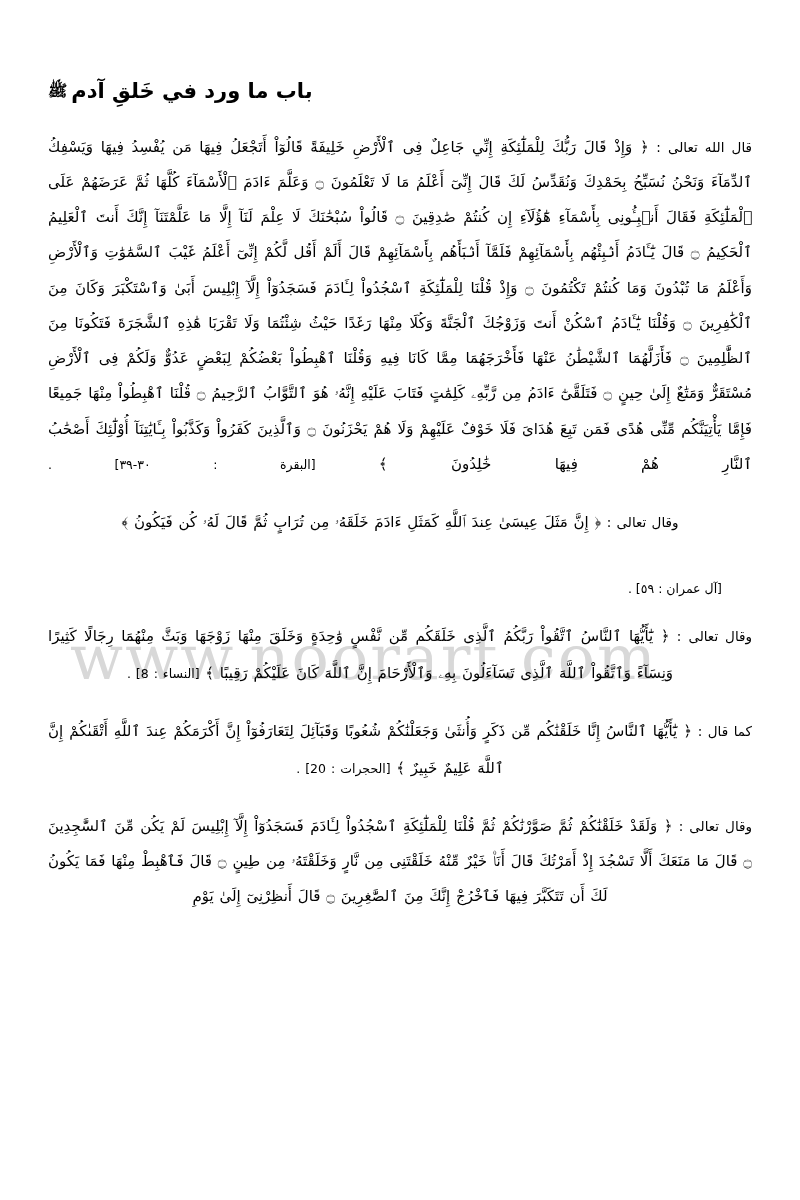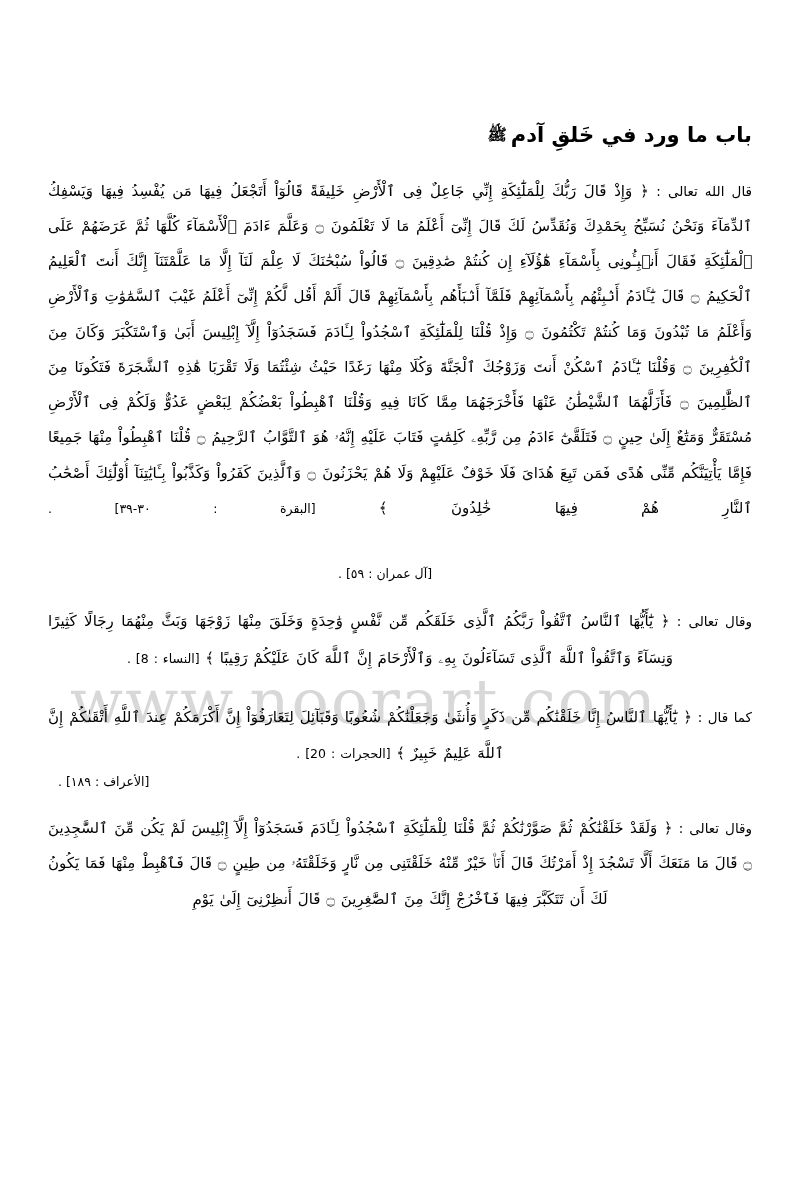--- a/index.html
+++ b/index.html
@@ -44,22 +44,22 @@
   
   .content {
     position: relative;
     z-index: 2;
     padding: 0 48px;
     box-sizing: border-box;
   }
 
   
   .chapter-heading {
-    margin-top: 120px;
-    text-align: right;
+    margin-top: 76px;
+    text-align: left;
     font-family: "DejaVu Sans", sans-serif;
     font-size: 21px;
     font-weight: bold;
     letter-spacing: 2px;
     line-height: 1.5;
     direction: rtl;
   }
   .chapter-heading .honorific {
     font-size: 16px;
     margin-right: 4px;
@@ -91,21 +91,21 @@
   .verse-block .cite {
     font-size: 12.5px;
   }
 
   .cite-line {
     direction: rtl;
     font-family: "DejaVu Sans", sans-serif;
     font-size: 12.5px;
     margin-top: 2px;
   }
-  .cite-line.align-right { text-align: center; padding-right: 30px; margin-top: 40px; }
+  .cite-line.align-right { text-align: right; padding-right: 30px; margin-top: 40px; }
   .cite-line.align-left  { text-align: left;  padding-left: 10px; }
 
   
   .tight { line-height: 2.35; }
 </style>
 </head>
 <body>
 
 <div class="page">
 
@@ -116,35 +116,38 @@
     <h1 class="chapter-heading">
       <span>باب  ما ورد في خَلقِ آدم</span><span class="honorific">ﷺ</span>
     </h1>
 
     <div class="verse-block first tight">
       <span class="lead">قال الله تعالى  :</span>
       <span class="quran">﴿ وَإِذْ قَالَ رَبُّكَ لِلْمَلَٰٓئِكَةِ إِنِّي جَاعِلٌ فِى ٱلْأَرْضِ خَلِيفَةً قَالُوٓاْ أَتَجْعَلُ فِيهَا مَن يُفْسِدُ فِيهَا وَيَسْفِكُ ٱلدِّمَآءَ وَنَحْنُ نُسَبِّحُ بِحَمْدِكَ وَنُقَدِّسُ لَكَ قَالَ إِنِّىٓ أَعْلَمُ مَا لَا تَعْلَمُونَ ۝ وَعَلَّمَ ءَادَمَ ٱلْأَسْمَآءَ كُلَّهَا ثُمَّ عَرَضَهُمْ عَلَى ٱلْمَلَٰٓئِكَةِ فَقَالَ أَنۢبِـُٔونِى بِأَسْمَآءِ هَٰٓؤُلَآءِ إِن كُنتُمْ صَٰدِقِينَ ۝ قَالُواْ سُبْحَٰنَكَ لَا عِلْمَ لَنَآ إِلَّا مَا عَلَّمْتَنَآ إِنَّكَ أَنتَ ٱلْعَلِيمُ ٱلْحَكِيمُ ۝ قَالَ يَٰٓـَٔادَمُ أَنۢبِئْهُم بِأَسْمَآئِهِمْ فَلَمَّآ أَنۢبَأَهُم بِأَسْمَآئِهِمْ قَالَ أَلَمْ أَقُل لَّكُمْ إِنِّىٓ أَعْلَمُ غَيْبَ ٱلسَّمَٰوَٰتِ وَٱلْأَرْضِ وَأَعْلَمُ مَا تُبْدُونَ وَمَا كُنتُمْ تَكْتُمُونَ ۝ وَإِذْ قُلْنَا لِلْمَلَٰٓئِكَةِ ٱسْجُدُواْ لِـَٔادَمَ فَسَجَدُوٓاْ إِلَّآ إِبْلِيسَ أَبَىٰ وَٱسْتَكْبَرَ وَكَانَ مِنَ ٱلْكَٰفِرِينَ ۝ وَقُلْنَا يَٰٓـَٔادَمُ ٱسْكُنْ أَنتَ وَزَوْجُكَ ٱلْجَنَّةَ وَكُلَا مِنْهَا رَغَدًا حَيْثُ شِئْتُمَا وَلَا تَقْرَبَا هَٰذِهِ ٱلشَّجَرَةَ فَتَكُونَا مِنَ ٱلظَّٰلِمِينَ ۝ فَأَزَلَّهُمَا ٱلشَّيْطَٰنُ عَنْهَا فَأَخْرَجَهُمَا مِمَّا كَانَا فِيهِ وَقُلْنَا ٱهْبِطُواْ بَعْضُكُمْ لِبَعْضٍ عَدُوٌّ وَلَكُمْ فِى ٱلْأَرْضِ مُسْتَقَرٌّ وَمَتَٰعٌ إِلَىٰ حِينٍ ۝ فَتَلَقَّىٰٓ ءَادَمُ مِن رَّبِّهِۦ كَلِمَٰتٍ فَتَابَ عَلَيْهِ إِنَّهُۥ هُوَ ٱلتَّوَّابُ ٱلرَّحِيمُ ۝ قُلْنَا ٱهْبِطُواْ مِنْهَا جَمِيعًا فَإِمَّا يَأْتِيَنَّكُم مِّنِّى هُدًى فَمَن تَبِعَ هُدَاىَ فَلَا خَوْفٌ عَلَيْهِمْ وَلَا هُمْ يَحْزَنُونَ ۝ وَٱلَّذِينَ كَفَرُواْ وَكَذَّبُواْ بِـَٔايَٰتِنَآ أُوْلَٰٓئِكَ أَصْحَٰبُ ٱلنَّارِ هُمْ فِيهَا خَٰلِدُونَ ﴾</span>
       <span class="cite">[البقرة : ٣٠-٣٩] .</span>
     </div>
 
+    <div class="verse-block">
+      <span class="lead">وقال تعالى  :</span>
+      <span class="quran">﴿ إِنَّ مَثَلَ عِيسَىٰ عِندَ ٱللَّهِ كَمَثَلِ ءَادَمَ خَلَقَهُۥ مِن تُرَابٍ ثُمَّ قَالَ لَهُۥ كُن فَيَكُونُ ﴾</span>
+    </div>
     <div class="cite-line align-right">[آل عمران : ٥٩] .</div>
 
     <div class="verse-block">
       <span class="lead">وقال تعالى  :</span>
       <span class="quran">﴿ يَٰٓأَيُّهَا ٱلنَّاسُ ٱتَّقُواْ رَبَّكُمُ ٱلَّذِى خَلَقَكُم مِّن نَّفْسٍ وَٰحِدَةٍ وَخَلَقَ مِنْهَا زَوْجَهَا وَبَثَّ مِنْهُمَا رِجَالًا كَثِيرًا وَنِسَآءً وَٱتَّقُواْ ٱللَّهَ ٱلَّذِى تَسَآءَلُونَ بِهِۦ وَٱلْأَرْحَامَ إِنَّ ٱللَّهَ كَانَ عَلَيْكُمْ رَقِيبًا ﴾</span>
       <span class="cite">[النساء : 8] .</span>
     </div>
 
     <div class="verse-block">
       <span class="lead">كما قال  :</span>
       <span class="quran">﴿ يَٰٓأَيُّهَا ٱلنَّاسُ إِنَّا خَلَقْنَٰكُم مِّن ذَكَرٍ وَأُنثَىٰ وَجَعَلْنَٰكُمْ شُعُوبًا وَقَبَآئِلَ لِتَعَارَفُوٓاْ إِنَّ أَكْرَمَكُمْ عِندَ ٱللَّهِ أَتْقَىٰكُمْ إِنَّ ٱللَّهَ عَلِيمٌ خَبِيرٌ ﴾</span>
       <span class="cite">[الحجرات : 20] .</span>
     </div>
 
-    <div class="cite-line align-left">[الأعراف : ١٨٩] .</div>
 
     <div class="verse-block tight">
       <span class="lead">وقال تعالى  :</span>
       <span class="quran">﴿ وَلَقَدْ خَلَقْنَٰكُمْ ثُمَّ صَوَّرْنَٰكُمْ ثُمَّ قُلْنَا لِلْمَلَٰٓئِكَةِ ٱسْجُدُواْ لِـَٔادَمَ فَسَجَدُوٓاْ إِلَّآ إِبْلِيسَ لَمْ يَكُن مِّنَ ٱلسَّٰجِدِينَ ۝ قَالَ مَا مَنَعَكَ أَلَّا تَسْجُدَ إِذْ أَمَرْتُكَ قَالَ أَنَا۠ خَيْرٌ مِّنْهُ خَلَقْتَنِى مِن نَّارٍ وَخَلَقْتَهُۥ مِن طِينٍ ۝ قَالَ فَٱهْبِطْ مِنْهَا فَمَا يَكُونُ لَكَ أَن تَتَكَبَّرَ فِيهَا فَٱخْرُجْ إِنَّكَ مِنَ ٱلصَّٰغِرِينَ ۝ قَالَ أَنظِرْنِىٓ إِلَىٰ يَوْمِ</span>
     </div>
 
   </div>
 
 </div>
 

